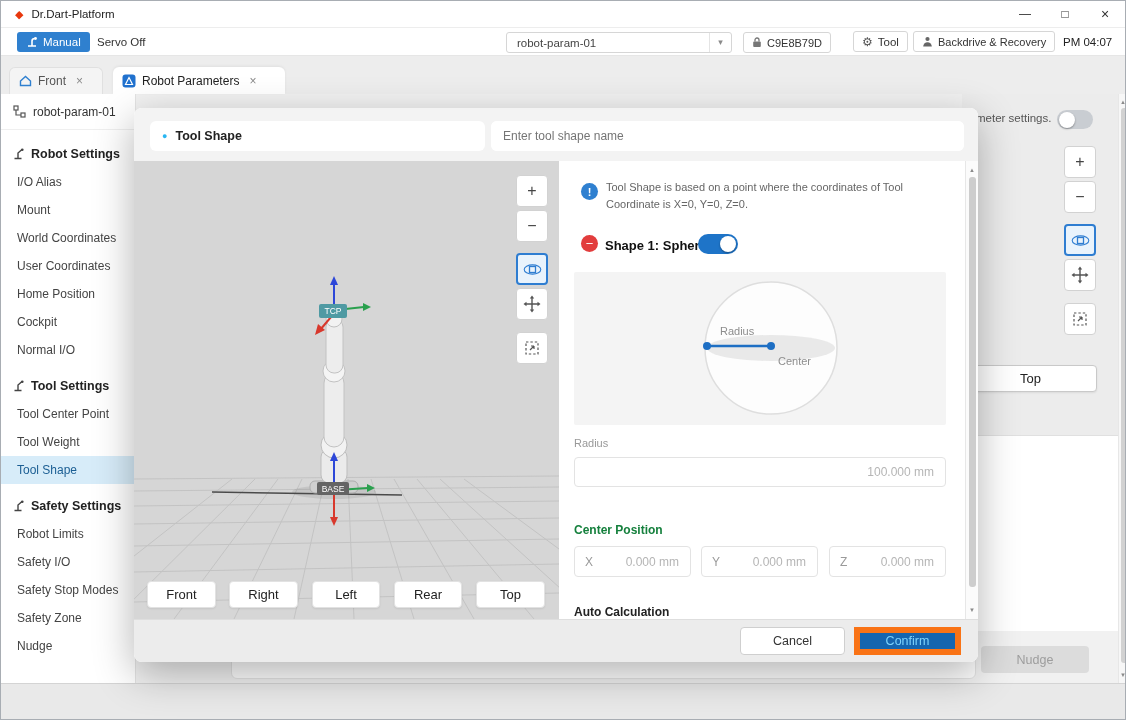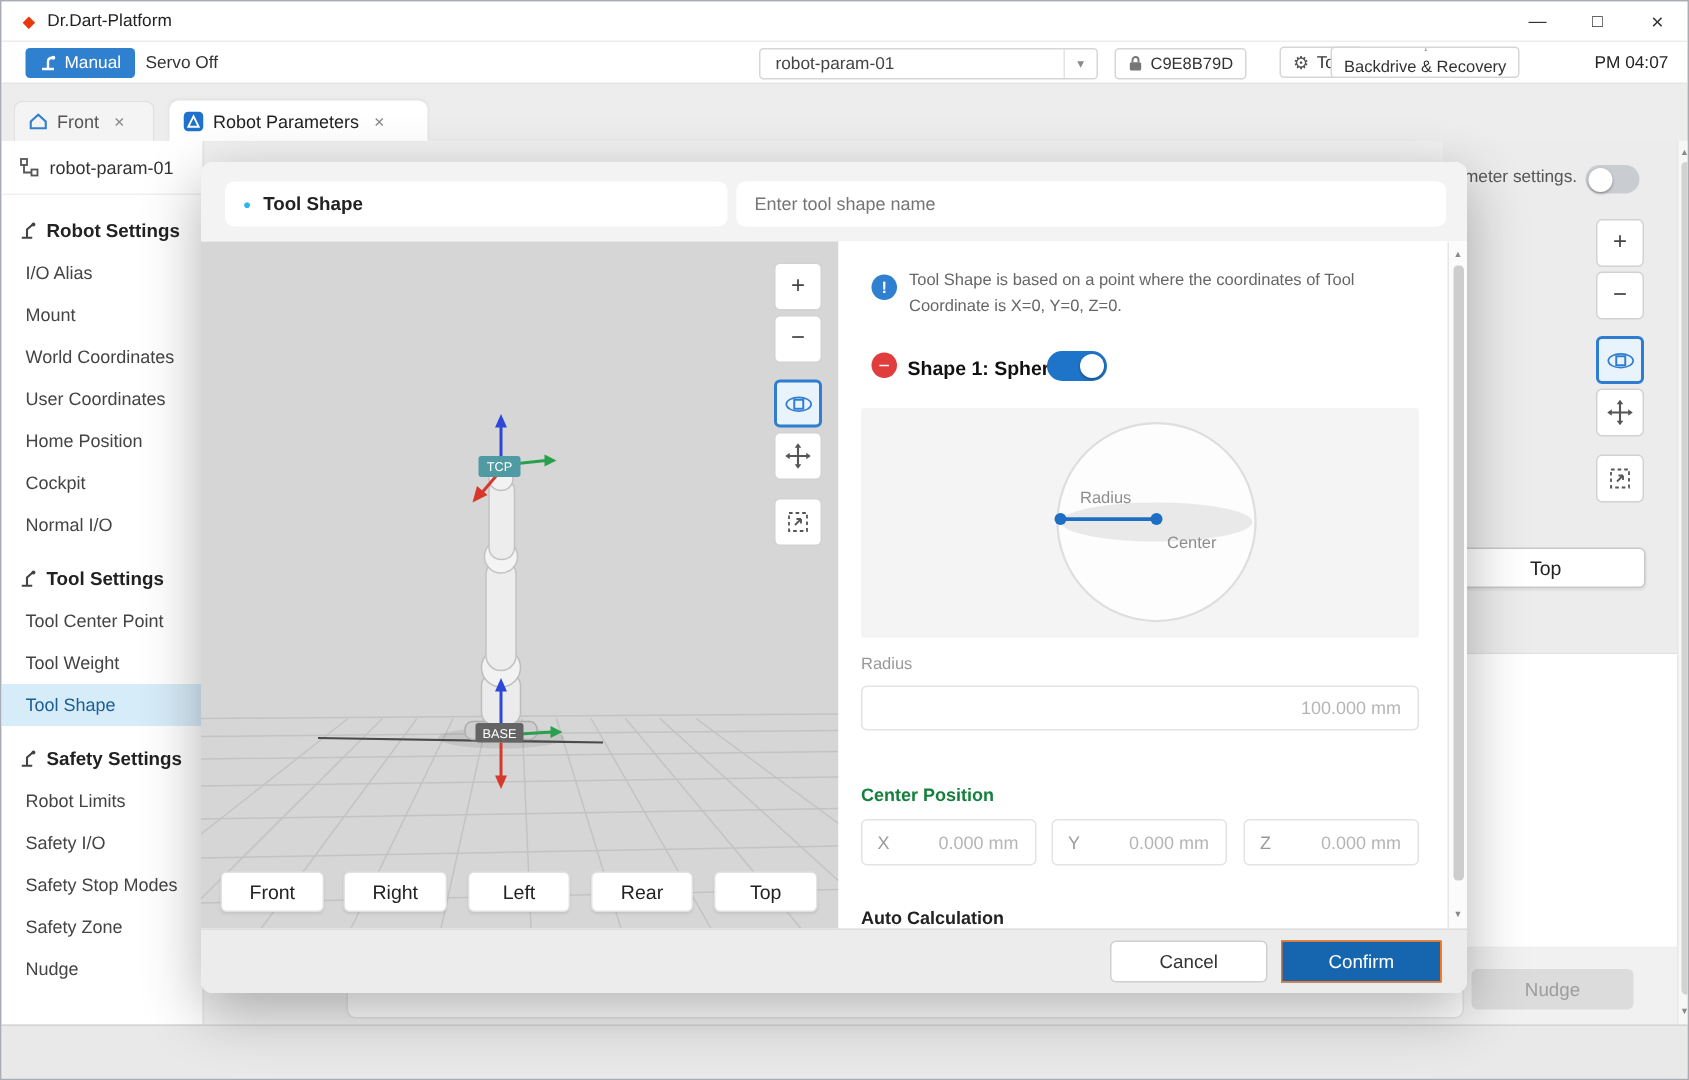--- a/index.html
+++ b/index.html
@@ -50,21 +50,21 @@
   .scrollthumb{position:absolute;background:#d2d2d2;border-radius:3px;}
 
   
   #modal{left:133px;top:107px;width:844px;height:554px;background:#fff;border-radius:8px;box-shadow:0 12px 40px rgba(0,0,0,.3);overflow:hidden;z-index:20;}
   #modal-header{position:absolute;left:0;top:0;width:844px;height:53px;background:#f3f3f3;}
   .mh-box{position:absolute;top:13px;height:30px;background:#fff;border-radius:6px;display:flex;align-items:center;}
   #viewport{position:absolute;left:0;top:53px;width:425px;height:458px;background:#d6d6d6;overflow:hidden;}
   #rpanel{position:absolute;left:425px;top:53px;width:419px;height:458px;background:#fff;overflow:hidden;}
   #modal-footer{position:absolute;left:0;top:511px;width:844px;height:43px;background:#ececec;border-top:1px solid #dedede;display:flex;align-items:center;justify-content:flex-end;gap:9px;padding-right:17px;}
   .btn-cancel{width:105px;height:28px;background:#fff;border:1px solid #cfcfcf;border-radius:4px;font-size:12.5px;color:#333;display:flex;align-items:center;justify-content:center;}
-  .btn-confirm{width:107px;height:28px;background:#1565af;border:1px solid #f97316;border-radius:0;font-size:12.5px;color:#ffffff;display:flex;align-items:center;justify-content:center;}
+  .btn-confirm{width:107px;height:28px;background:#1565af;border:6px solid #f97316;border-radius:0;font-size:12.5px;color:#7dd3fc;display:flex;align-items:center;justify-content:center;}
   .field{border:1px solid #e3e3e3;border-radius:4px;background:#fff;display:flex;align-items:center;}
   .field input{border:none;width:100%;height:100%;font-size:12px;color:#555;text-align:right;padding:0 11px;background:transparent;}
   .field input::placeholder{color:#b5b5b5;}
   .axis-letter{color:#9a9a9a;font-size:12px;padding-left:10px;}
 
   
   #statusbar{left:0;top:682px;width:100%;height:38px;background:#e9e9e9;border-top:1px solid #d4d4d4;}
 </style>
 </head>
 <body>
@@ -102,21 +102,21 @@
           <path d="M3 4.5 V3 a2 2 0 0 1 4 0 V4.5" stroke="#777" stroke-width="1.3" fill="none"></path>
         </svg>
       <span style="font-size:11px;color:#333;">C9E8B79D</span>
     </div>
 
     <div class="wbtn abs" style="left:852px;top:3px;">
       <span style="font-size:12px;color:#555;">⚙</span>
       <span>Tool</span>
     </div>
 
-    <div class="wbtn abs" style="left:886px;top:3px;font-size:11px;flex-direction:column;">
+    <div class="wbtn abs" style="left:912px;top:3px;font-size:11px;">
       <svg width="11" height="11" viewBox="0 0 11 11">
           <circle cx="5.5" cy="3" r="2.1" fill="#666"></circle>
           <path d="M1.2 10.5 a4.3 4.3 0 0 1 8.6 0 Z" fill="#666"></path>
         </svg>
       <span>Backdrive &amp; Recovery</span>
     </div>
 
     <span class="abs" style="left:1062px;top:8px;font-size:11.5px;color:#222;">PM 04:07</span>
   </div>
 

